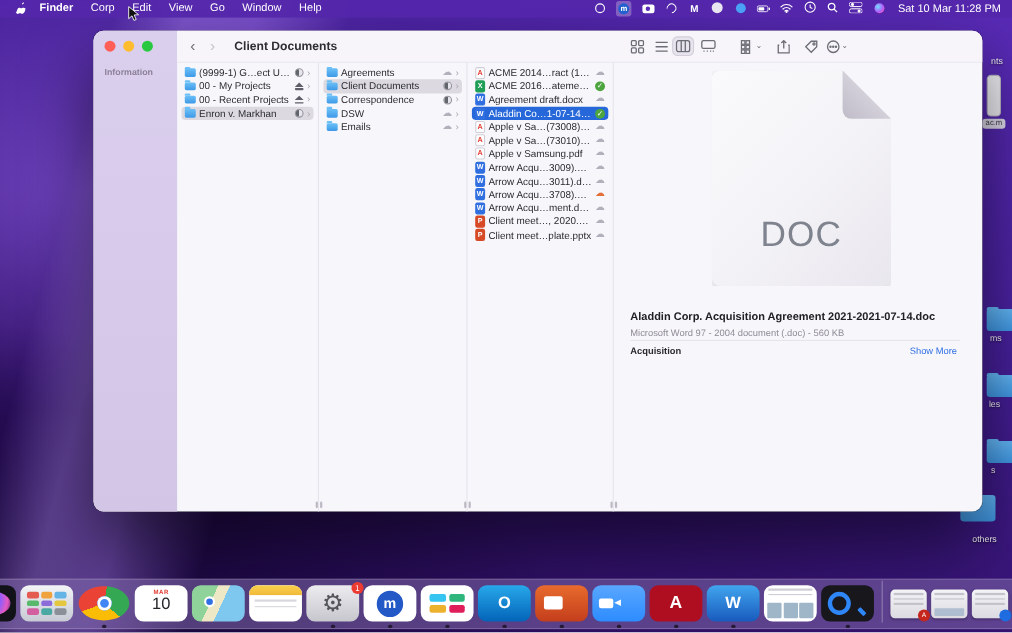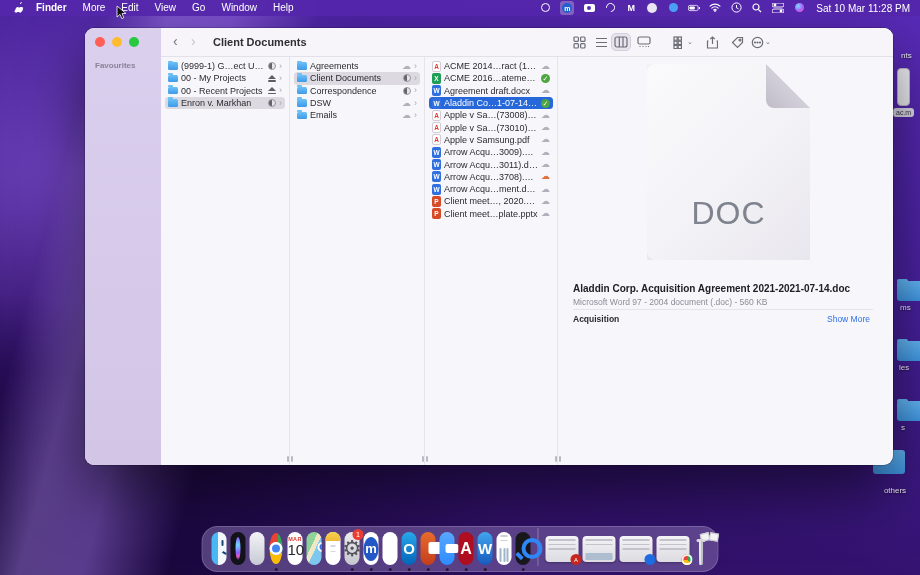--- a/index.html
+++ b/index.html
@@ -128,21 +128,21 @@
     background:#62b6f7; border-radius:2px 2px 0 0; }
   .edge-device { position:absolute; left:897px; top:68px; width:13px; height:38px; background:#ececf1;
     border:1px solid #b9b6c2; border-radius:4px; z-index:1; }
   .edge-pill { position:absolute; background:rgba(228,226,236,.95); color:#3a3a40; font-size:7px;
     padding:1px 3px; border-radius:3px; z-index:1; text-shadow:none; }
 
   
   .dock { position:absolute; left:50%; bottom:3px; transform:translateX(-50%); height:46px;
     padding:5px 9px 9px; border-radius:16px; background:rgba(130,106,172,.55);
     border:.5px solid rgba(255,255,255,.18); display:flex; gap:4px; align-items:flex-start; z-index:40; }
-  .di { width:15px; height:33px; border-radius:8px; position:relative; flex:none; }
+  .di { width:48px; height:33px; border-radius:8px; position:relative; flex:none; }
   .run-dot { position:absolute; bottom:-6px; left:50%; transform:translateX(-50%); width:3.5px; height:3.5px;
     border-radius:50%; background:#241a35; }
   .badge { position:absolute; top:-3px; right:-4px; min-width:11px; height:11px; border-radius:6px; background:#ec3b31;
     color:#fff; font-size:7px; display:flex; align-items:center; justify-content:center; padding:0 2px; }
   .dock-sep { width:1px; height:38px; background:rgba(255,255,255,.3); margin:0 3px; align-self:center; flex:none; }
 
   .di-finder { background:linear-gradient(90deg,#49b7f4 0 45%, #f3f8fd 45%); overflow:hidden; }
   .fi-smile { position:absolute; left:8px; top:13px; width:17px; height:10px; border:2px solid #16456e;
     border-top:0; border-left-color:transparent; border-right-color:transparent; border-radius:0 0 9px 9px; }
   .fi-e1,.fi-e2 { position:absolute; top:8px; width:2px; height:6px; background:#16456e; border-radius:1px; }
@@ -220,21 +220,21 @@
 
 <div id="stage">
 
   <div class="menubar">
     <div class="mb-left">
       <span class="mb-apple">
         <svg width="10" height="12" viewBox="0 0 10 12">
             <path fill="#fff" d="M6.9 1.6c.4-.5.7-1.2.6-1.6-.6 0-1.3.4-1.7.9-.4.4-.7 1.1-.6 1.6.7 0 1.3-.4 1.7-.9zM8.8 9c-.3.7-.5 1-.9 1.6-.6.9-1.4 1.9-2.4 1.9-.9 0-1.1-.6-2.3-.6s-1.5.6-2.4.6C-.1 12.5-1 11.7-1.5 10.8 0 11 0 6 2.2 5.9c.9 0 1.7.6 2.2.6.5 0 1.5-.7 2.5-.6.4 0 1.6.2 2.4 1.3C9.2 7.3 7.8 8 8.8 9z" transform="translate(1.5,0) scale(.85)"></path>
           </svg>
       </span>
-      <span id="mb-items"><span class="mb-item b">Finder</span><span class="mb-item">More</span><span class="mb-item">Edit</span><span class="mb-item">View</span><span class="mb-item">Go</span><span class="mb-item">Window</span><span class="mb-item">Help</span></span>
+      <span id="mb-items"><span class="mb-item b">Finder</span><span class="mb-item">Corp</span><span class="mb-item">Edit</span><span class="mb-item">View</span><span class="mb-item">Go</span><span class="mb-item">Window</span><span class="mb-item">Help</span></span>
     </div>
     <div class="mb-right">
       <span id="mb-status" style="display:flex;align-items:center;gap:9px;">
           <span><span class="mi">
               <span class="mi-ring"></span>
             </span></span>
           <span><span class="mi mi-box">
               <span class="mi-mm">m</span>
             </span></span>
           <span><span class="mi">
@@ -307,21 +307,21 @@
   <div class="edge-folder" style="left:873px; top:450px; width:32px; height:24px;"></div>
   <span class="edge" id="edge-others" style="left:872px; top:486px; width:46px; text-align:center;">others</span>
 
   <div class="window">
     <div class="sidebar">
       <div class="tlights">
         <span class="tl r"></span>
         <span class="tl y"></span>
         <span class="tl g"></span>
       </div>
-      <div class="fav-label">Favourites</div>
+      <div class="fav-label">Information</div>
     </div>
 
     <div class="main">
       <div class="toolbar">
         <span class="nav-back">‹</span>
         <span class="nav-fwd">›</span>
         <span class="win-title">Client Documents</span>
 
         <span class="tb-ico" style="left:408px;">
           <svg width="13" height="13" viewBox="0 0 13 13">

